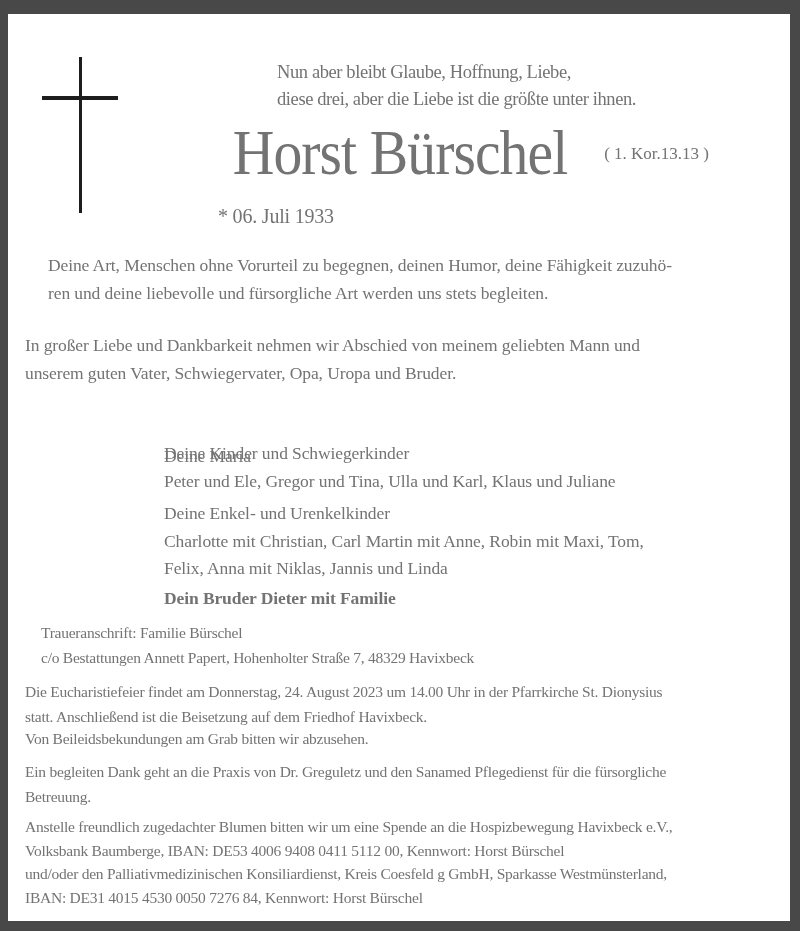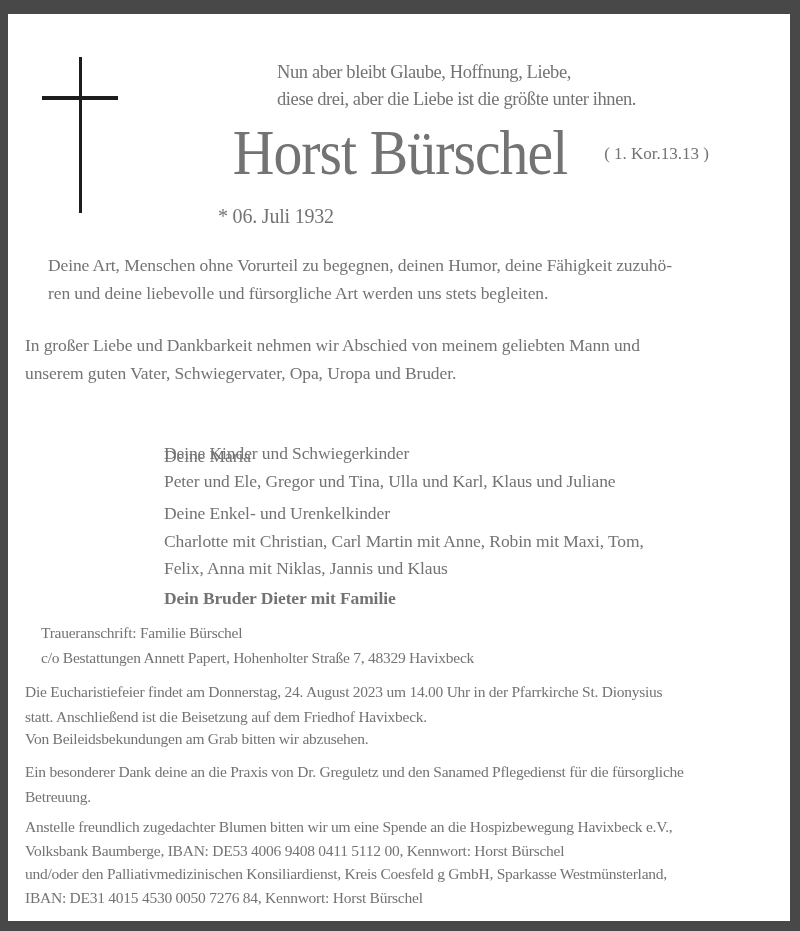--- a/index.html
+++ b/index.html
@@ -74,45 +74,45 @@
   </div>
 
   <div class="txt quote-block">
     <div>Nun aber bleibt Glaube, Hoffnung, Liebe,
 diese drei, aber die Liebe ist die größte unter ihnen.</div>
     <div class="quote-ref">( 1. Kor.13.13 )</div>
   </div>
 
   <div class="txt name">Horst Bürschel</div>
 
-  <span class="date date-birth">* 06. Juli 1932</span>
+  <span class="date date-birth">* 06. Juli 1933</span>
 
   <div class="txt body-lg tribute">Deine Art, Menschen ohne Vorurteil zu begegnen, deinen Humor, deine Fähigkeit zuzuhö-
 ren und deine liebevolle und fürsorgliche Art werden uns stets begleiten.</div>
 
   <div class="txt body-lg farewell">In großer Liebe und Dankbarkeit nehmen wir Abschied von meinem geliebten Mann und
 unserem guten Vater, Schwiegervater, Opa, Uropa und Bruder.</div>
 
   <div class="txt body-lg mourner mourner-maria">Deine Maria</div>
   <div class="txt body-lg mourner mourner-children">Deine Kinder und Schwiegerkinder
 Peter und Ele, Gregor und Tina, Ulla und Karl, Klaus und Juliane</div>
   <div class="txt body-lg mourner mourner-grandchildren">Deine Enkel- und Urenkelkinder
 Charlotte mit Christian, Carl Martin mit Anne, Robin mit Maxi, Tom,
-Felix, Anna mit Niklas, Jannis und Klaus</div>
+Felix, Anna mit Niklas, Jannis und Linda</div>
   <div class="txt body-lg mourner mourner-brother">Dein Bruder Dieter mit Familie</div>
 
   <div class="txt body-sm address">Traueranschrift: Familie Bürschel
 c/o Bestattungen Annett Papert, Hohenholter Straße 7, 48329 Havixbeck</div>
 
   <div class="txt body-sm service">Die Eucharistiefeier findet am Donnerstag, 24. August 2023 um 14.00 Uhr in der Pfarrkirche St. Dionysius
 statt. Anschließend ist die Beisetzung auf dem Friedhof Havixbeck.</div>
 
   <div class="txt body-sm condolence">Von Beileidsbekundungen am Grab bitten wir abzusehen.</div>
 
-  <div class="txt body-sm thanks">Ein besonderer Dank deine an die Praxis von Dr. Greguletz und den Sanamed Pflegedienst für die fürsorgliche
+  <div class="txt body-sm thanks">Ein begleiten Dank geht an die Praxis von Dr. Greguletz und den Sanamed Pflegedienst für die fürsorgliche
 Betreuung.</div>
 
   <div class="txt body-sm donations">Anstelle freundlich zugedachter Blumen bitten wir um eine Spende an die Hospizbewegung Havixbeck e.V.,
 Volksbank Baumberge, IBAN: DE53 4006 9408 0411 5112 00, Kennwort: Horst Bürschel
 und/oder den Palliativmedizinischen Konsiliardienst, Kreis Coesfeld g GmbH, Sparkasse Westmünsterland,
 IBAN: DE31 4015 4530 0050 7276 84, Kennwort: Horst Bürschel</div>
 
 </div>
 
 </body></html>

